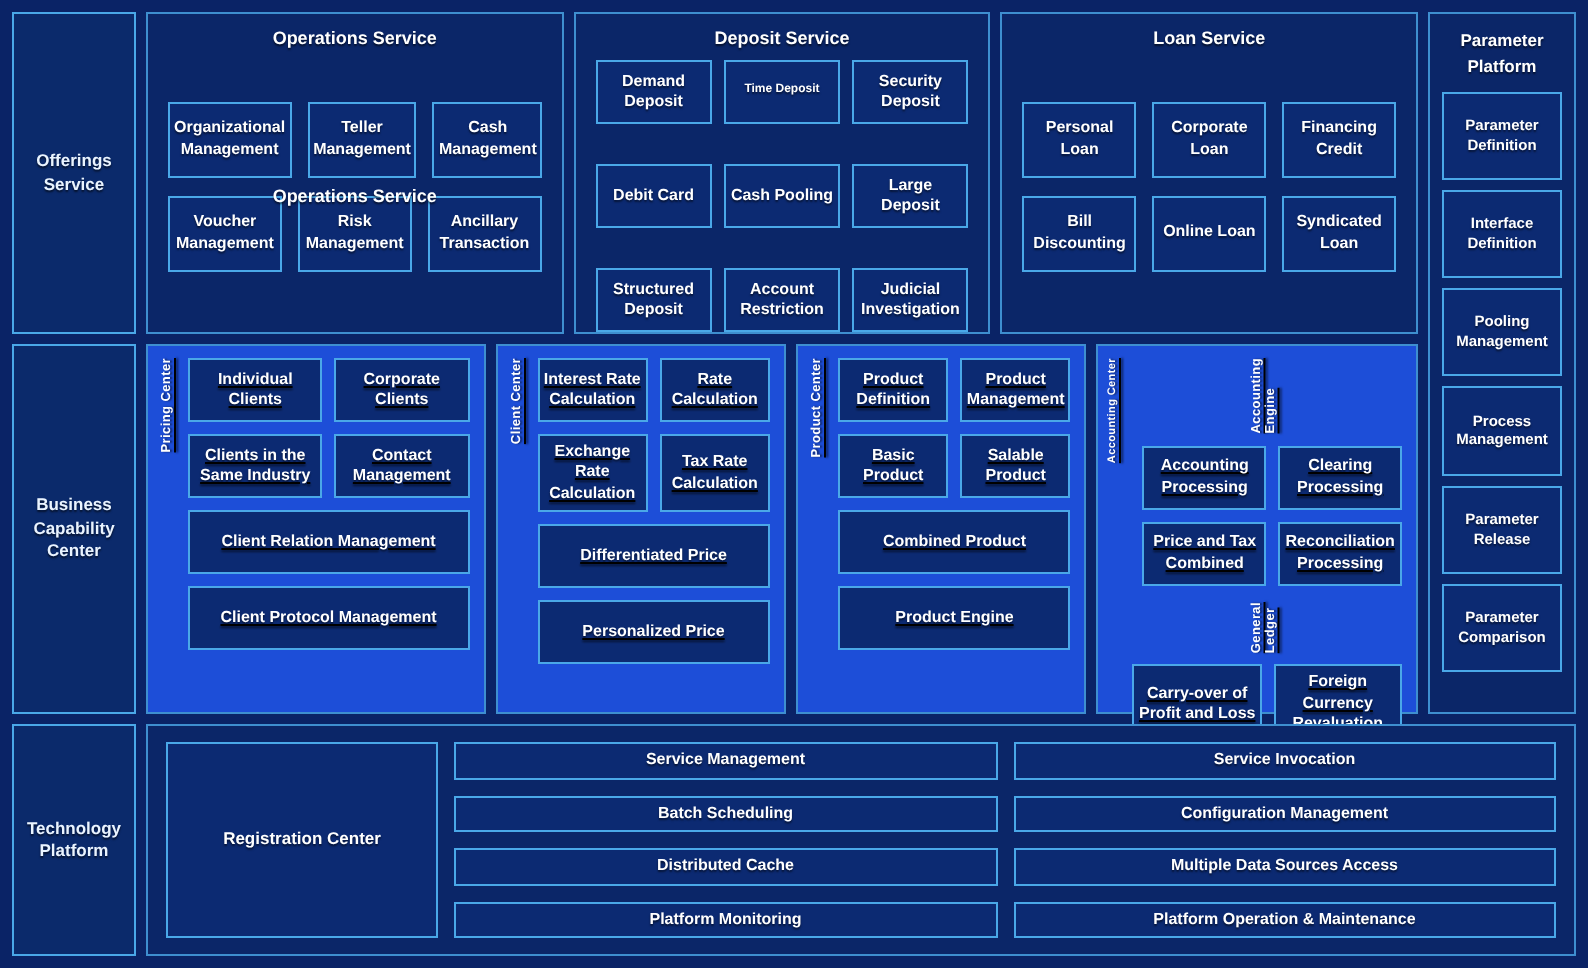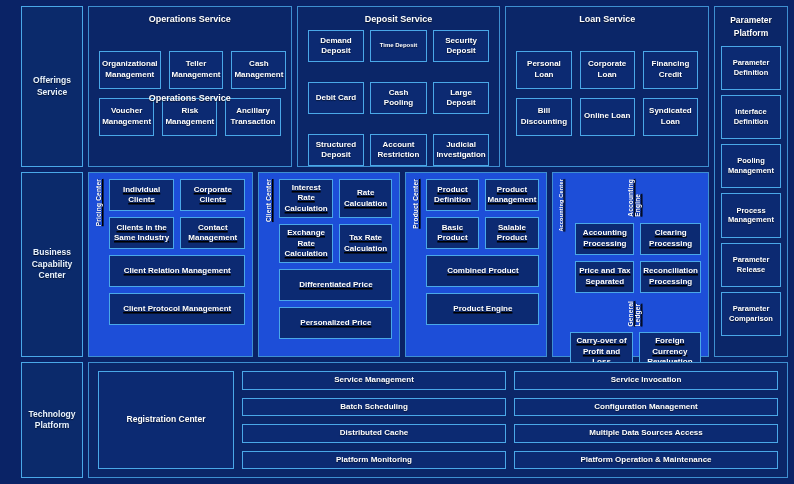--- a/index.html
+++ b/index.html
@@ -40,21 +40,20 @@
     display: flex;
     align-items: center;
     justify-content: center;
     text-align: center;
     color: #eaf4ff;
     font-size: 8.5px;
     font-weight: bold;
     line-height: 1.35;
     padding: 16px;
     text-shadow: 0 1px 1px rgba(0,0,0,.6);
-    margin-left: 15px;
   }
 
   
   .panel {
     border: 1px solid #3e8fd0;
     background: #0b2668;
     position: relative;
     display: flex;
     flex-direction: column;
     min-width: 0;
@@ -322,21 +321,21 @@
 
       <div class="vpanel" style="flex:1.12 1 0; padding-left:2px;">
         <div class="vlabel tiny">Accounting Center</div>
         <div class="vbody" style="gap:8px; padding-left:1px;">
 
           <div class="inner-split subgroup">
             <div class="vlabel">Accounting Engine</div>
             <div class="grid2" style="flex:1 1 auto; margin-left:8px;">
               <div class="tile">Accounting Processing</div>
               <div class="tile">Clearing Processing</div>
-              <div class="tile">Price and Tax Separated</div>
+              <div class="tile">Price and Tax Combined</div>
               <div class="tile">Reconciliation Processing</div>
             </div>
           </div>
 
           <div class="inner-split subgroup">
             <div class="vlabel">General Ledger</div>
             <div class="grid2" style="flex:1 1 auto; margin-left:3px;">
               <div class="tile">Carry-over of Profit and Loss</div>
               <div class="tile">Foreign Currency Revaluation</div>
               <div class="tile">Account Balance</div>

